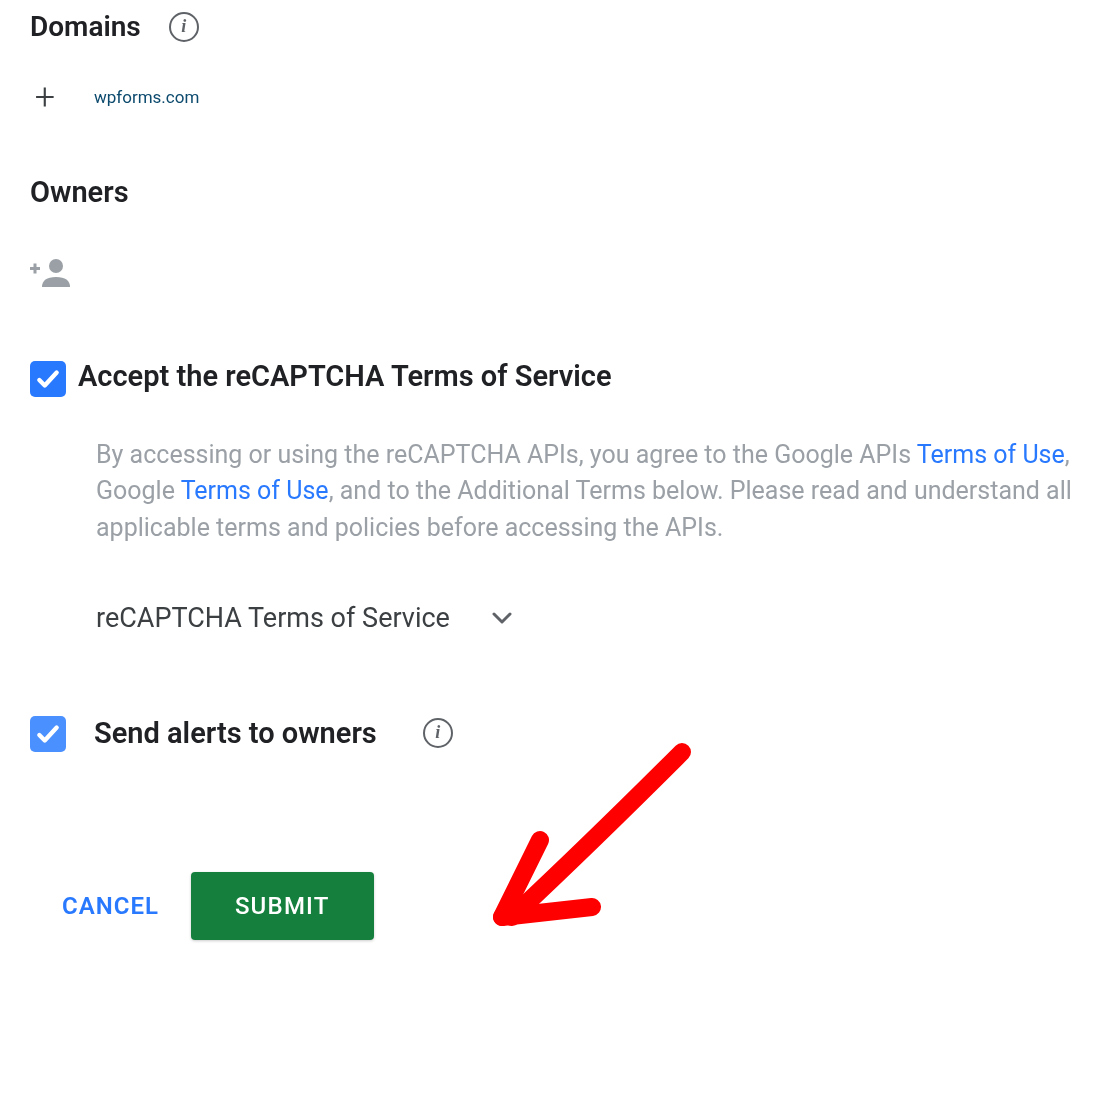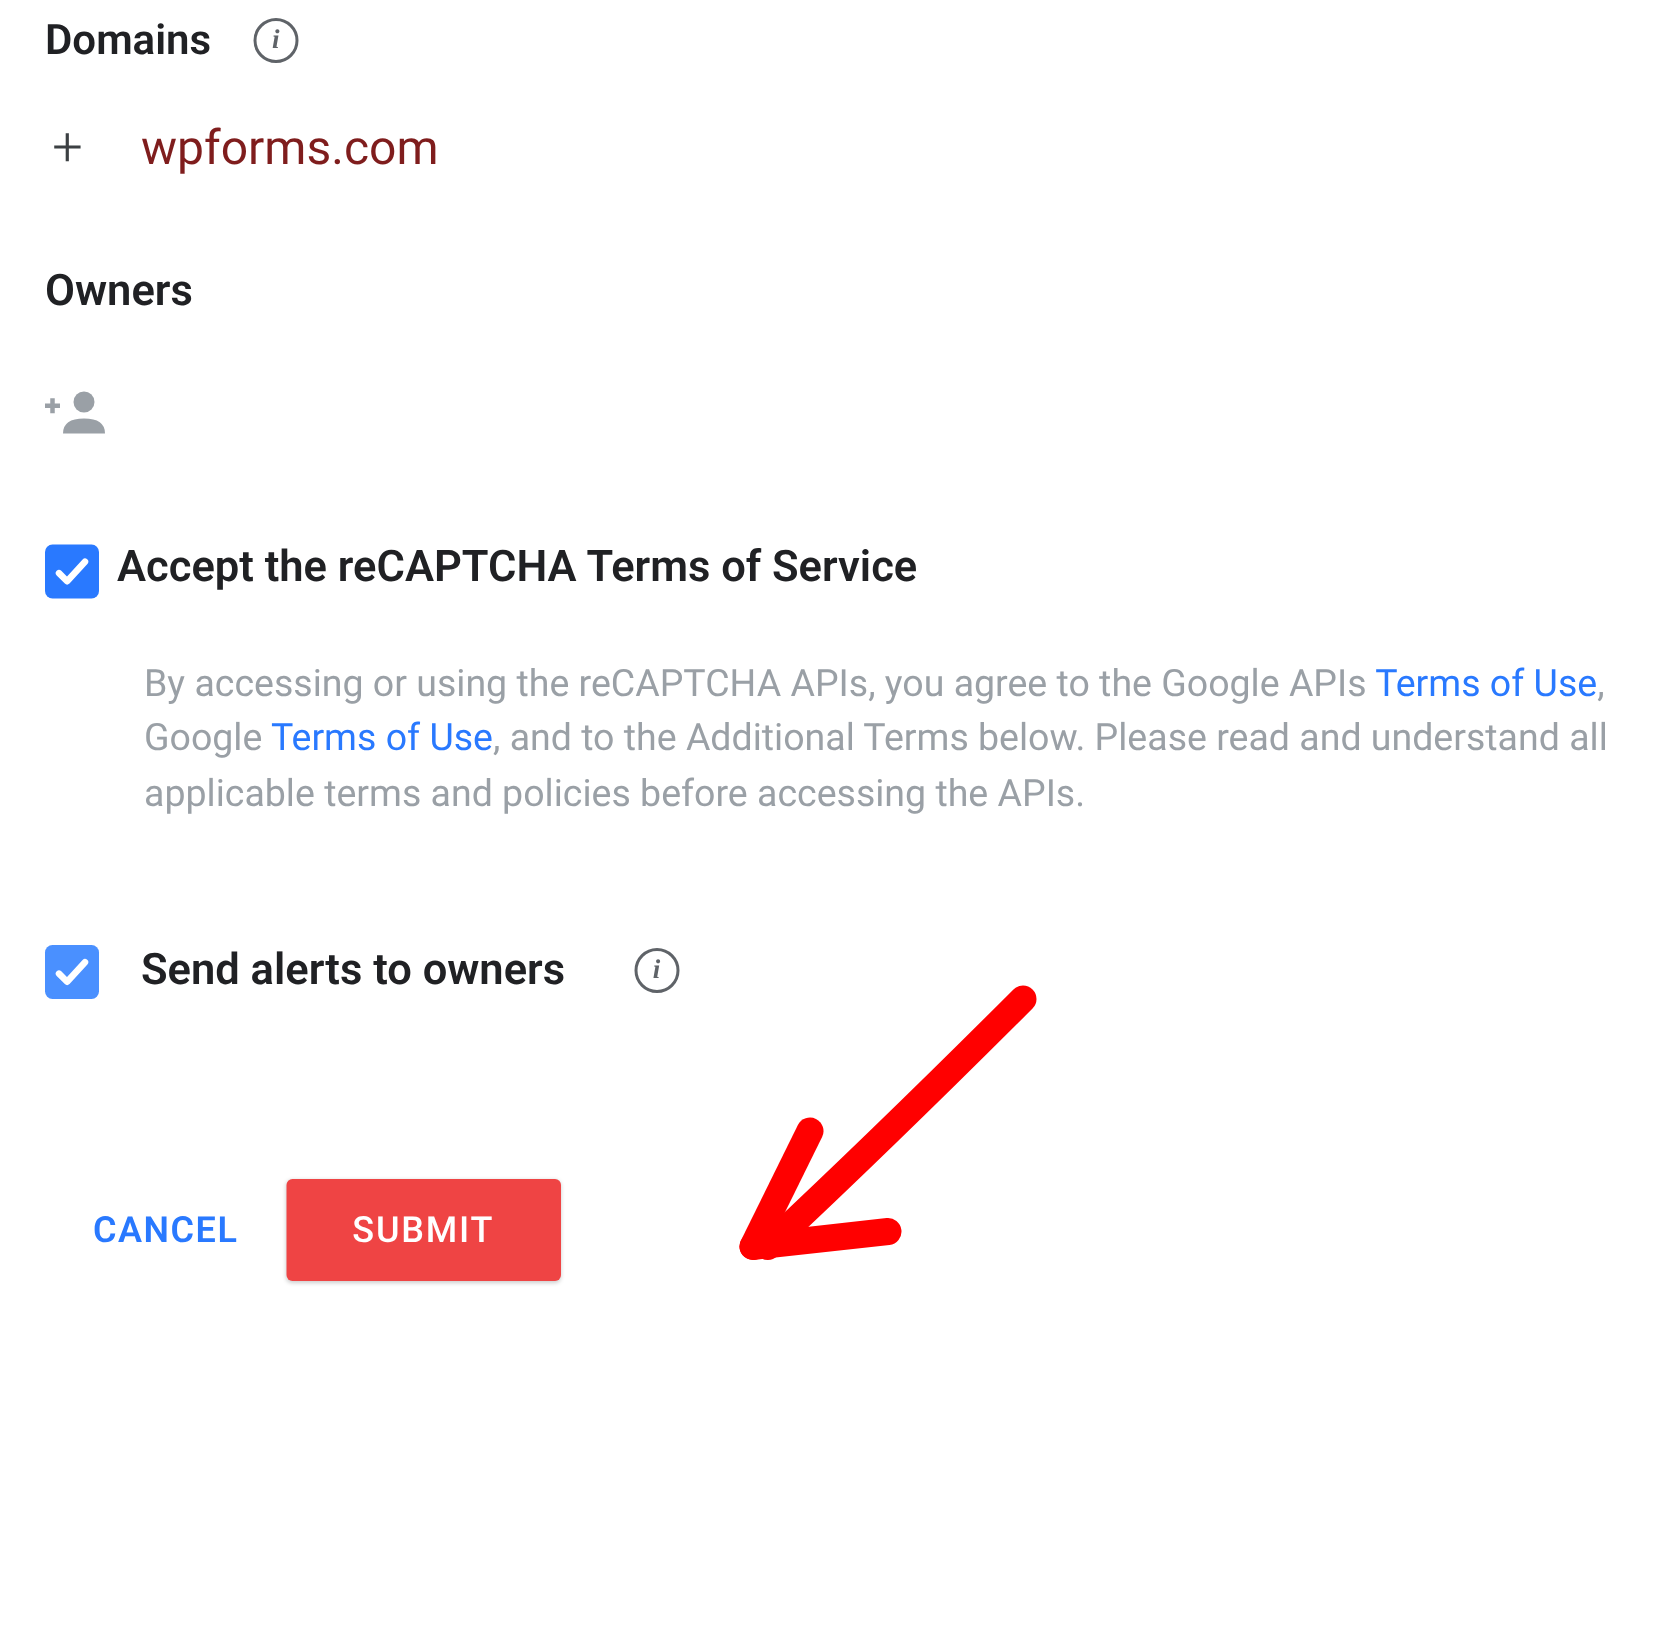--- a/index.html
+++ b/index.html
@@ -45,22 +45,22 @@
     .plus-icon {
       font-size: 36px;
       font-weight: 300;
       color: #3c4043;
       line-height: 1;
       cursor: pointer;
       width: 30px;
       text-align: center;
     }
     .domain-text {
-      font-size: 32px;
-      color: #7f1d1d;
+      font-size: 17px;
+      color: #0c4a6e;
     }
     .owners-title {
       font-size: 29px;
       font-weight: 600;
       color: #202124;
       margin-bottom: 48px;
     }
     .owners-row {
       display: flex;
       align-items: center;
@@ -150,21 +150,21 @@
       background: none;
       border: none;
       color: #2979ff;
       font-size: 24px;
       font-weight: 600;
       letter-spacing: 1px;
       cursor: pointer;
       font-family: inherit;
     }
     .submit-btn {
-      background: #ef4444;
+      background: #15803d;
       border: none;
       color: #ffffff;
       font-size: 24px;
       font-weight: 500;
       letter-spacing: 1.2px;
       padding: 20px 44px;
       border-radius: 4px;
       cursor: pointer;
       font-family: inherit;
       box-shadow: 0 1px 3px rgba(0,0,0,0.2);
@@ -209,20 +209,26 @@
         <polyline points="4,13 9,18 20,6"></polyline>
       </svg>
     </div>
     <div class="checkbox-label">Accept the reCAPTCHA Terms of Service</div>
   </div>
 
   <div class="tos-desc">
     <span>By accessing or using the reCAPTCHA APIs, you agree to the Google APIs </span><a class="tos-link">Terms of Use</a><span>, Google </span><a class="tos-link">Terms of Use</a><span>, and to the Additional Terms below. Please read and understand all applicable terms and policies before accessing the APIs.</span>
   </div>
 
+  <div class="tos-dropdown">
+    <span class="tos-dropdown-label">reCAPTCHA Terms of Service</span>
+    <svg class="chevron-down" viewBox="0 0 24 24" fill="none" stroke="#5f6368" stroke-width="3" stroke-linecap="round" stroke-linejoin="round">
+      <polyline points="4,8 12,16 20,8"></polyline>
+    </svg>
+  </div>
 </div>
 
 <div class="alerts-row">
   <div class="checkbox light">
     <svg viewBox="0 0 24 24" fill="none" stroke="#ffffff" stroke-width="4" stroke-linecap="round" stroke-linejoin="round">
       <polyline points="4,13 9,18 20,6"></polyline>
     </svg>
   </div>
   <div class="checkbox-label">Send alerts to owners</div>
   <div class="info-icon">i</div>

